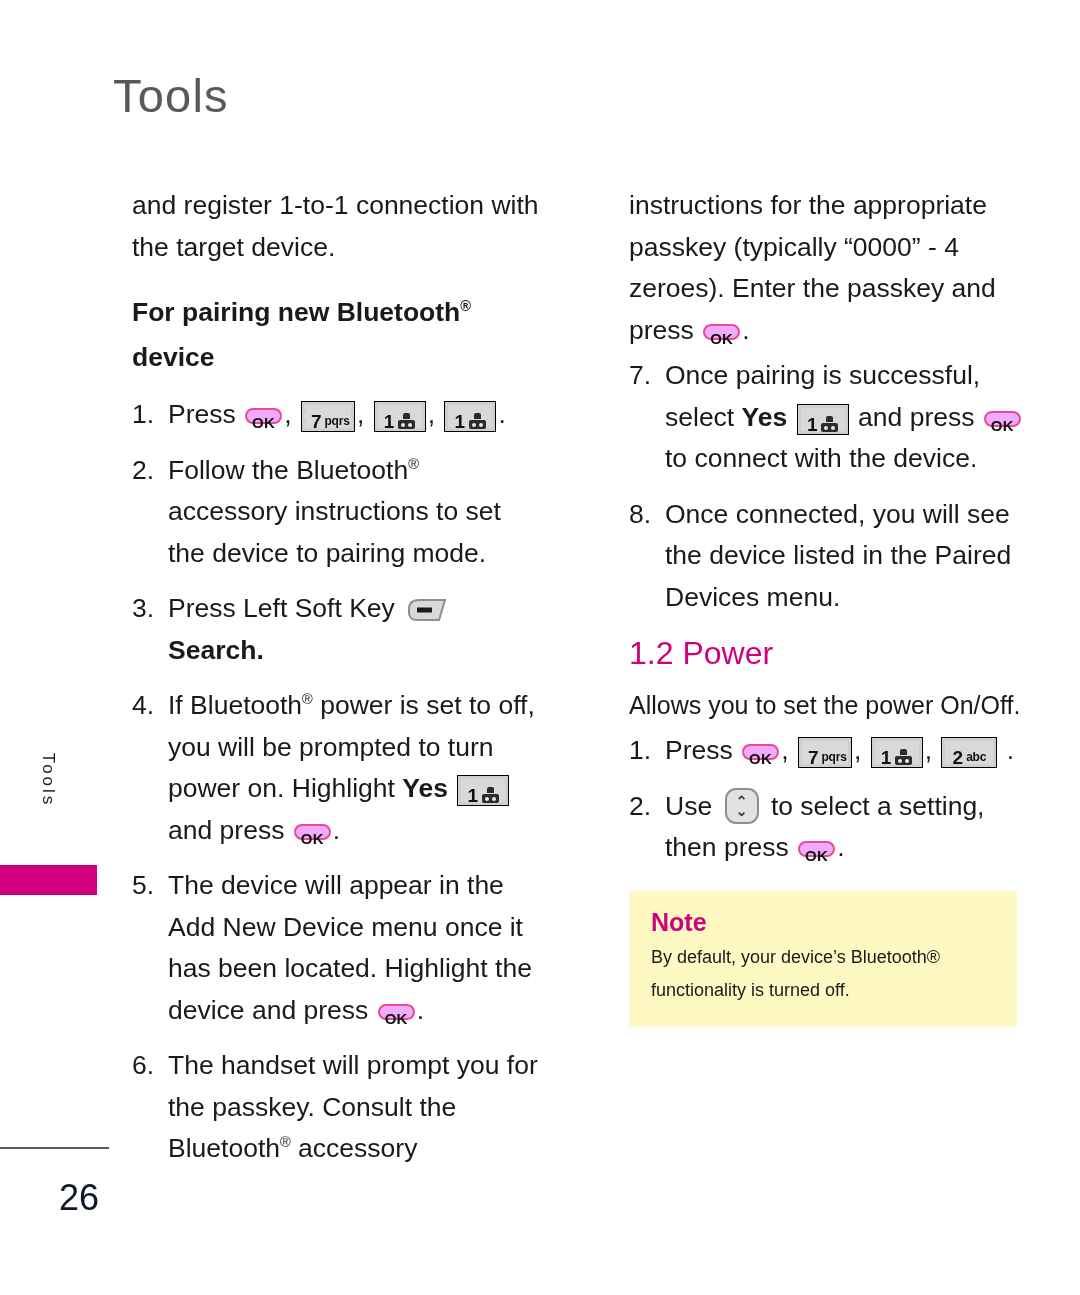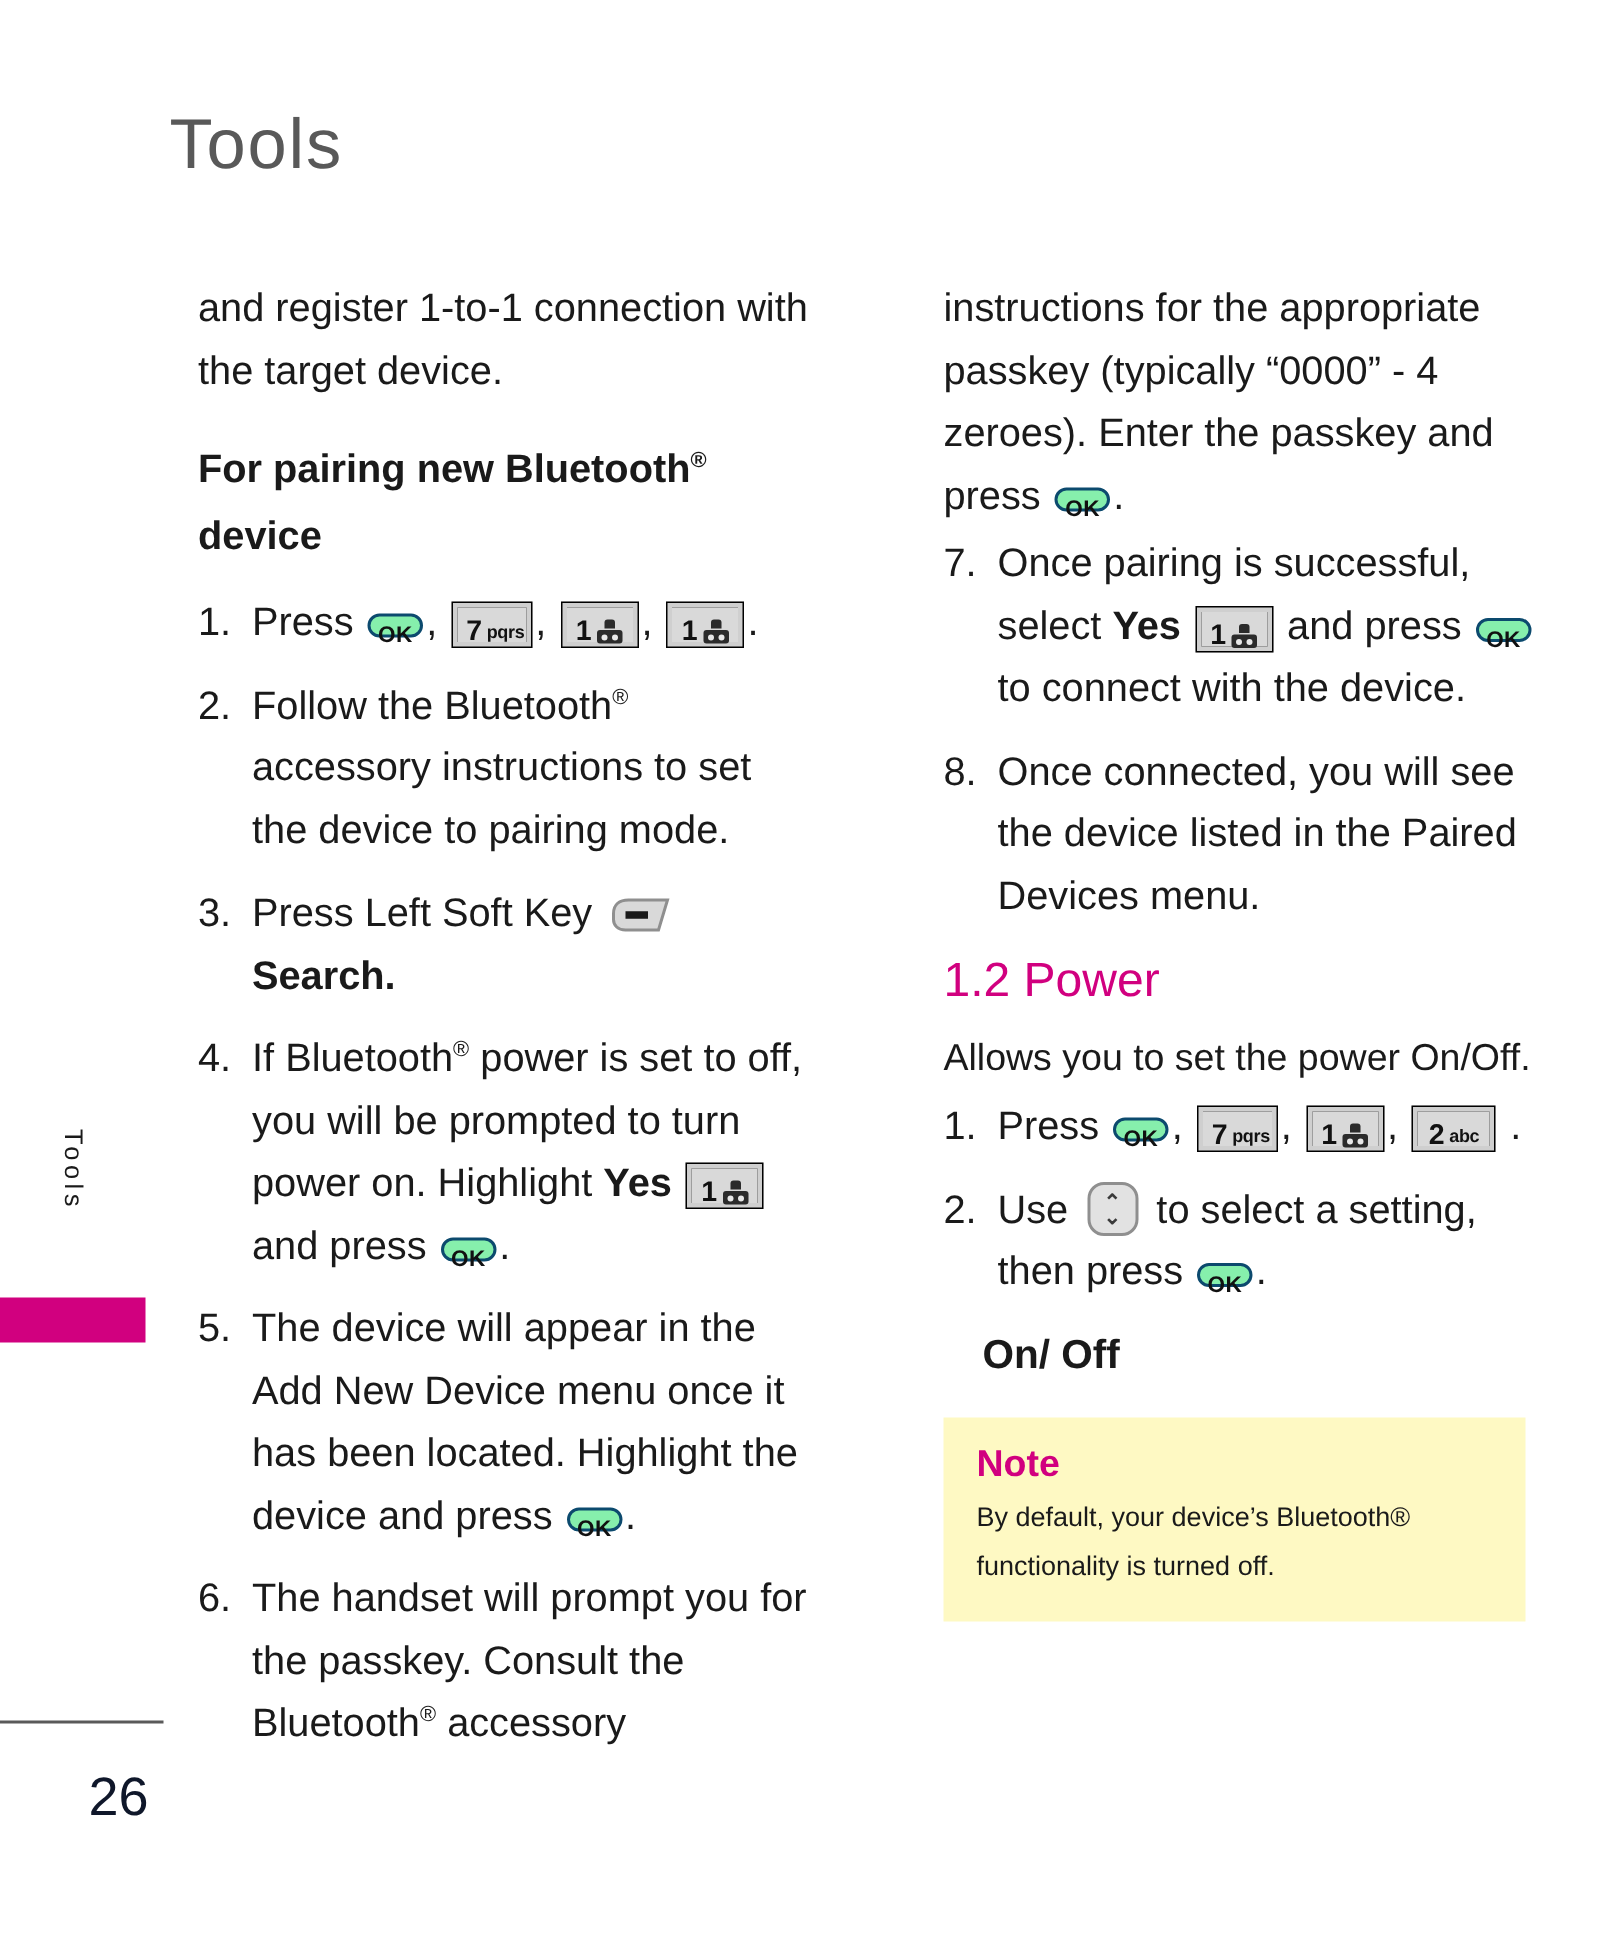--- a/index.html
+++ b/index.html
@@ -122,23 +122,23 @@
   
   .keycap {
     display: inline-block;
     vertical-align: -5px;
     margin: 0 2px;
   }
 
   
   .key-ok {
     width: 37px; height: 16px;
-    border: 2px solid #0c4a6e;
+    border: 2px solid #ec4899;
     border-radius: 8px;
-    background: #86efac;
+    background: #f0abfc;
     font-size: 15px;
     font-weight: bold;
     line-height: 26px;
     text-align: center;
     letter-spacing: 0.3px;
     color: #111;
   }
 
   
   .key-num {
@@ -362,20 +362,19 @@
 
     <li>
       <span class="num">2.</span>
       <span>Use</span>
       <span class="keycap key-nav"><span class="up">⌃</span><span class="down">⌄</span></span>
       <span>to select a setting, then press</span>
       <span class="keycap key-ok">OK</span><span>.</span>
     </li>
   </ol>
 
-  <div class="bold-head">On/ Off</div>
 
   <div class="note-box">
     <div class="note-title">Note</div>
     <div class="note-body">By default, your device’s Bluetooth® functionality is turned off.</div>
   </div>
 
 </div>
 
 </body></html>

